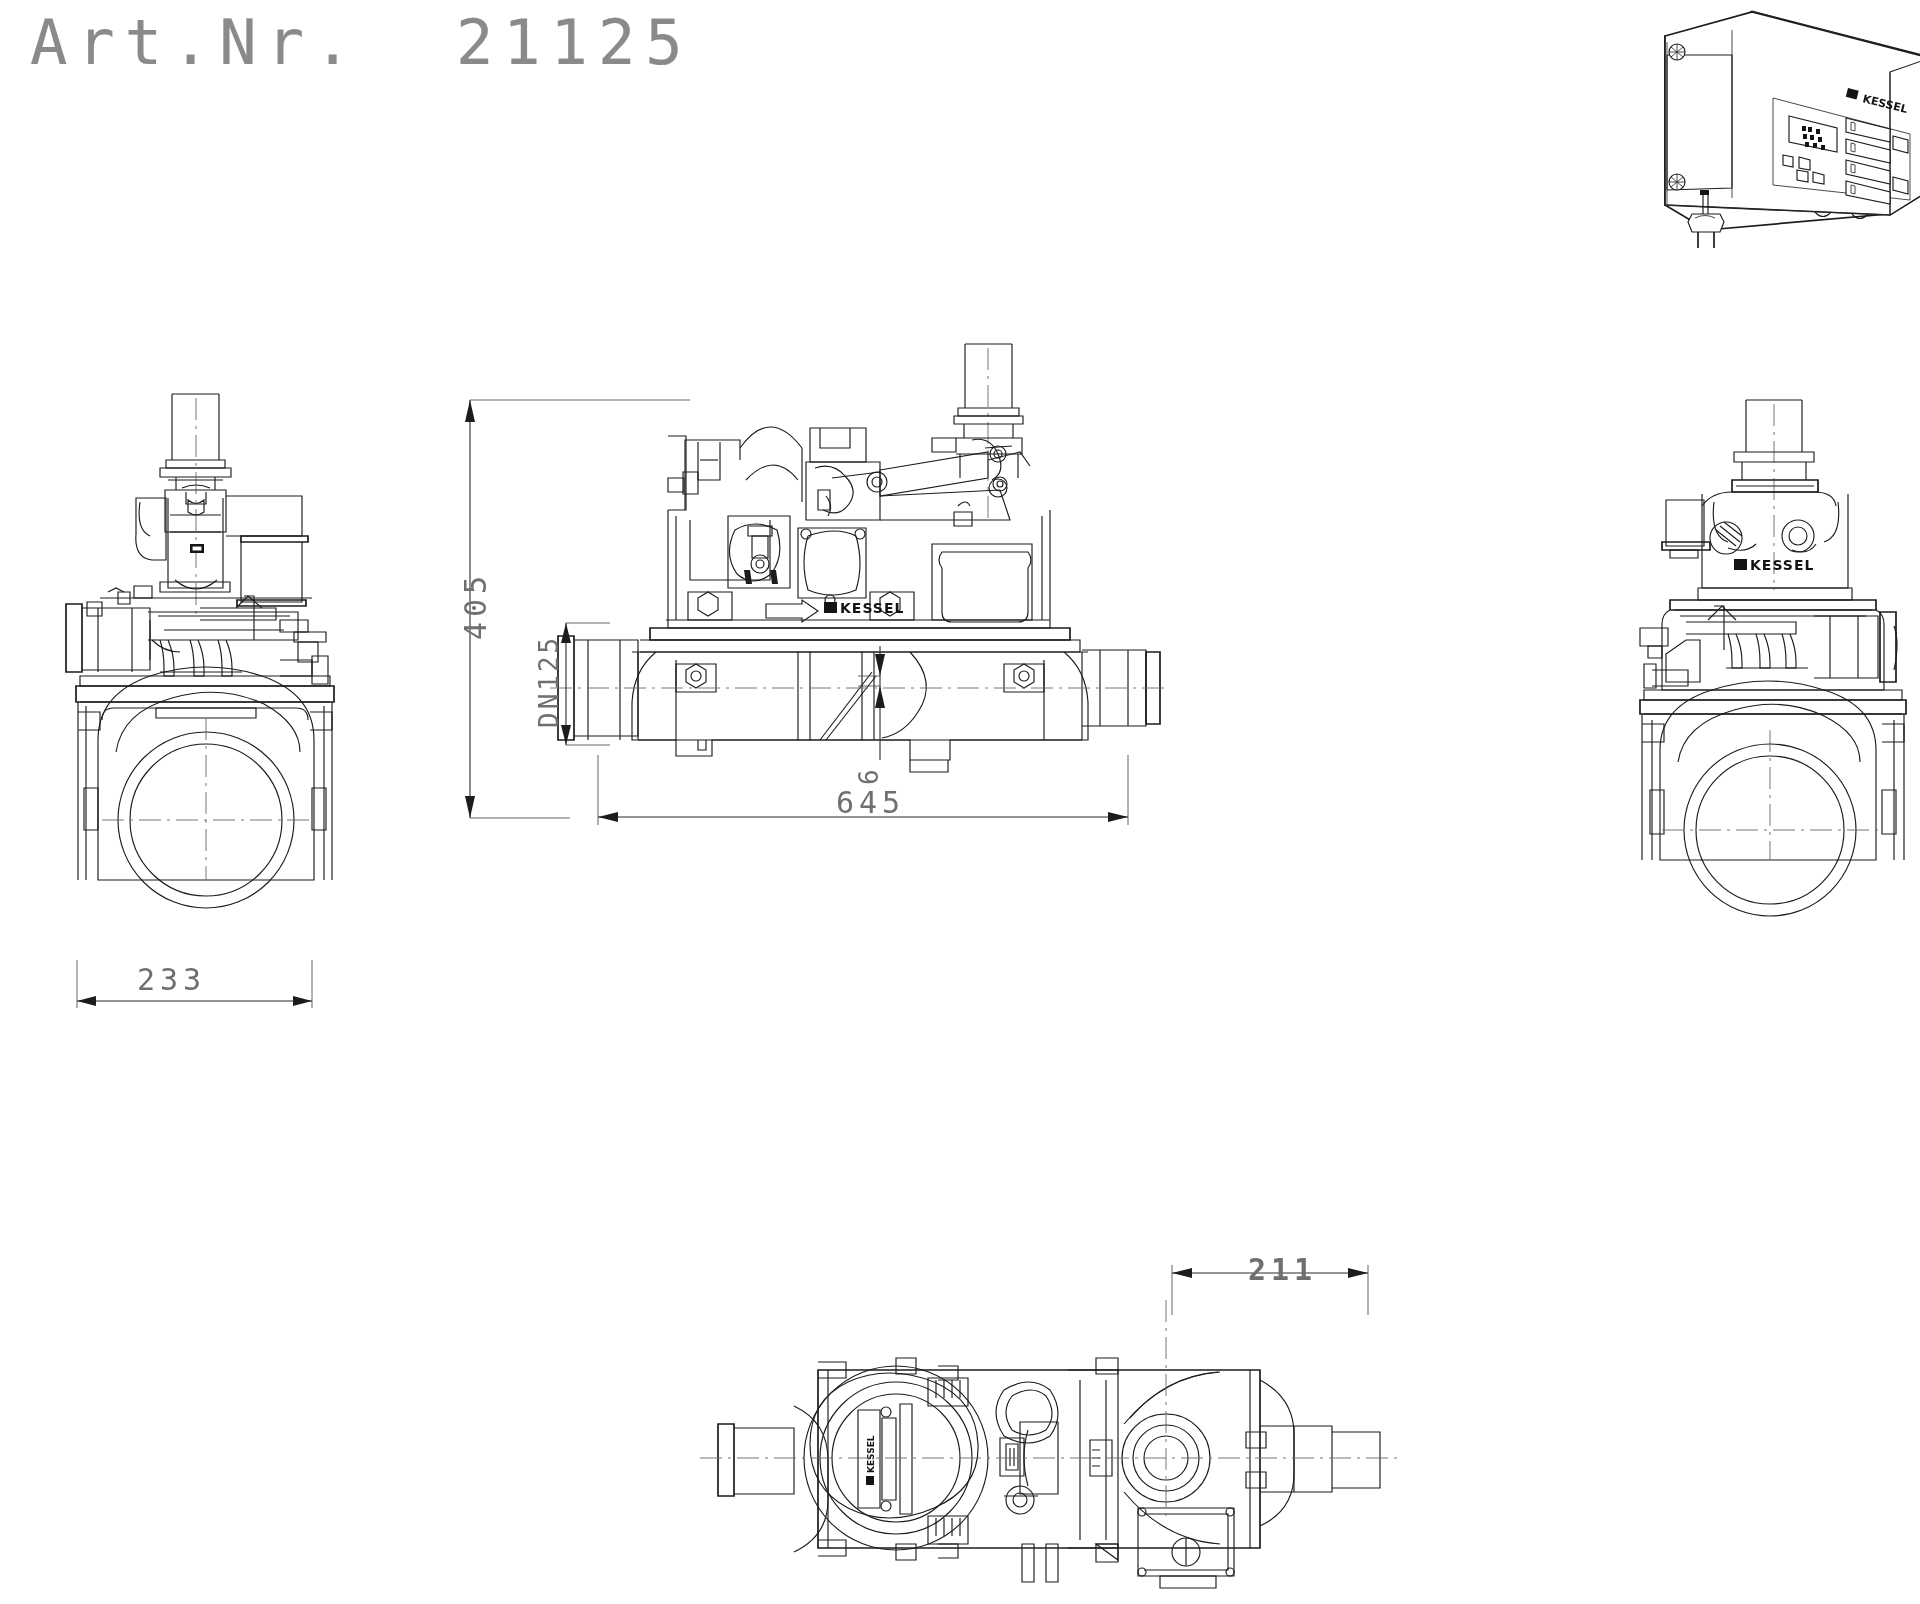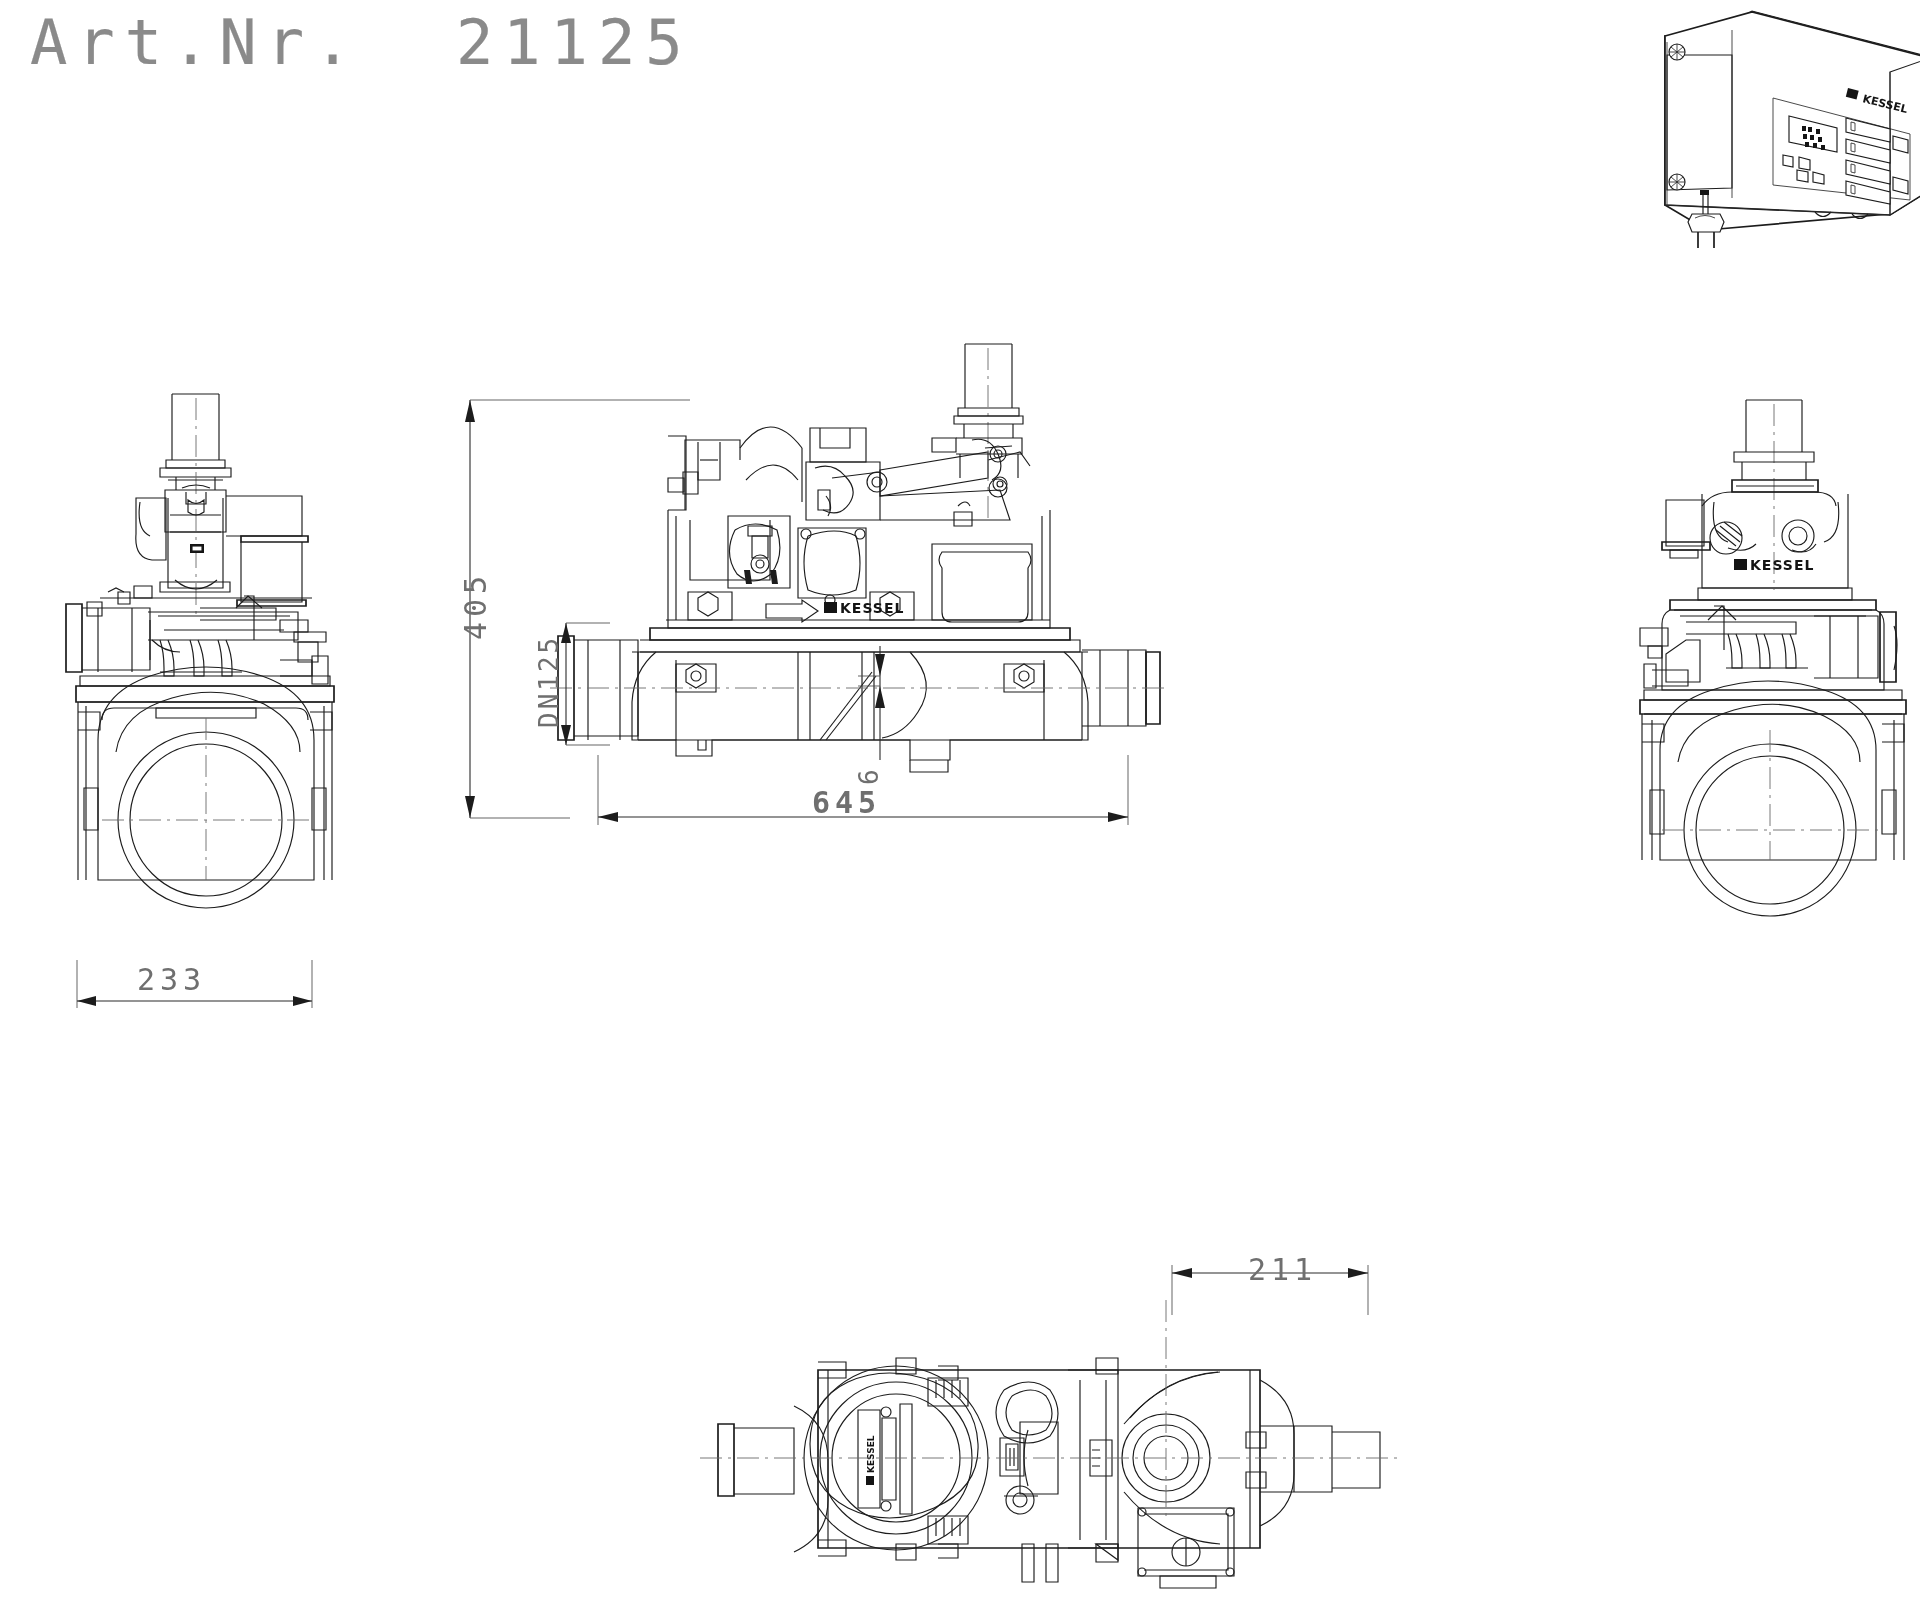--- a/index.html
+++ b/index.html
@@ -382,21 +382,21 @@
   </svg>
   <div class="dim rot small" style="left:854px;top:785px;">6</div>
 
   <svg width="600" height="80" style="left:580px;top:755px;">
     <path class="ext" d="M18,0 L18,70"></path>
     <path class="ext" d="M548,0 L548,70"></path>
     <path class="dimln" d="M18,62 L548,62"></path>
     <path class="solid" d="M18,62 L38,57 L38,67 Z"></path>
     <path class="solid" d="M548,62 L528,57 L528,67 Z"></path>
   </svg>
-  <div class="dim" style="left:812px;top:785px;font-weight:bold;">645</div>
+  <div class="dim" style="left:836px;top:785px;">645</div>
 
   <svg width="320" height="470" style="left:1630px;top:390px;">
     <g>
 
       <path class="ln" d="M116,10 L116,62 M172,10 L172,62 M116,10 L172,10"></path>
       <path class="ctr" d="M144,14 L144,200"></path>
       <path class="ln" d="M104,62 L184,62 L184,72 L104,72 Z"></path>
       <path class="ln" d="M112,72 L112,90 M176,72 L176,90"></path>
       <path class="ln2" d="M102,90 L188,90 L188,102 L102,102 Z"></path>
       <path class="ln" d="M106,96 L184,96"></path>
@@ -555,15 +555,15 @@
     </g>
   </svg>
 
   <svg width="240" height="70" style="left:1150px;top:1225px;">
     <path class="ext" d="M22,40 L22,90"></path>
     <path class="ext" d="M218,40 L218,90"></path>
     <path class="dimln" d="M22,48 L218,48"></path>
     <path class="solid" d="M22,48 L42,43 L42,53 Z"></path>
     <path class="solid" d="M218,48 L198,43 L198,53 Z"></path>
   </svg>
-  <div class="dim" style="left:1248px;top:1252px;">211</div>
+  <div class="dim" style="left:1248px;top:1252px;font-weight:bold;">211</div>
 
 </div>
 
 </body></html>

